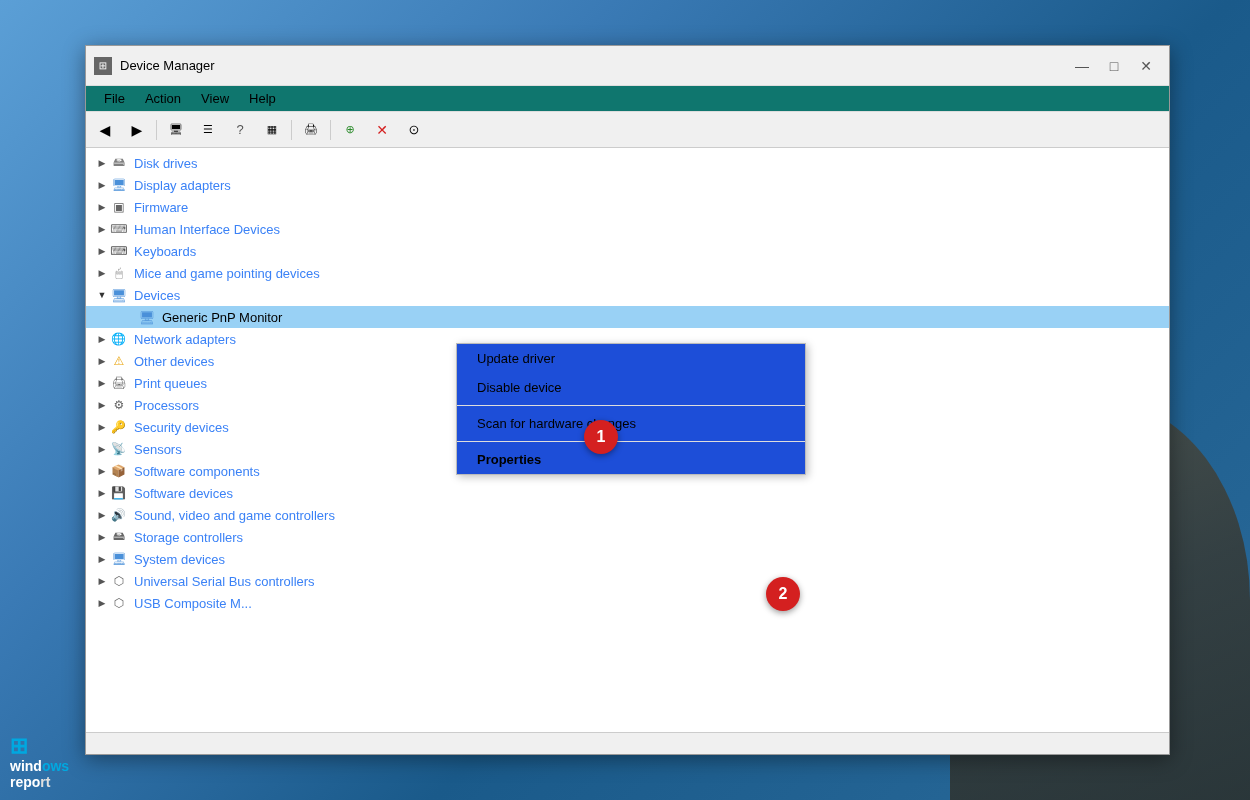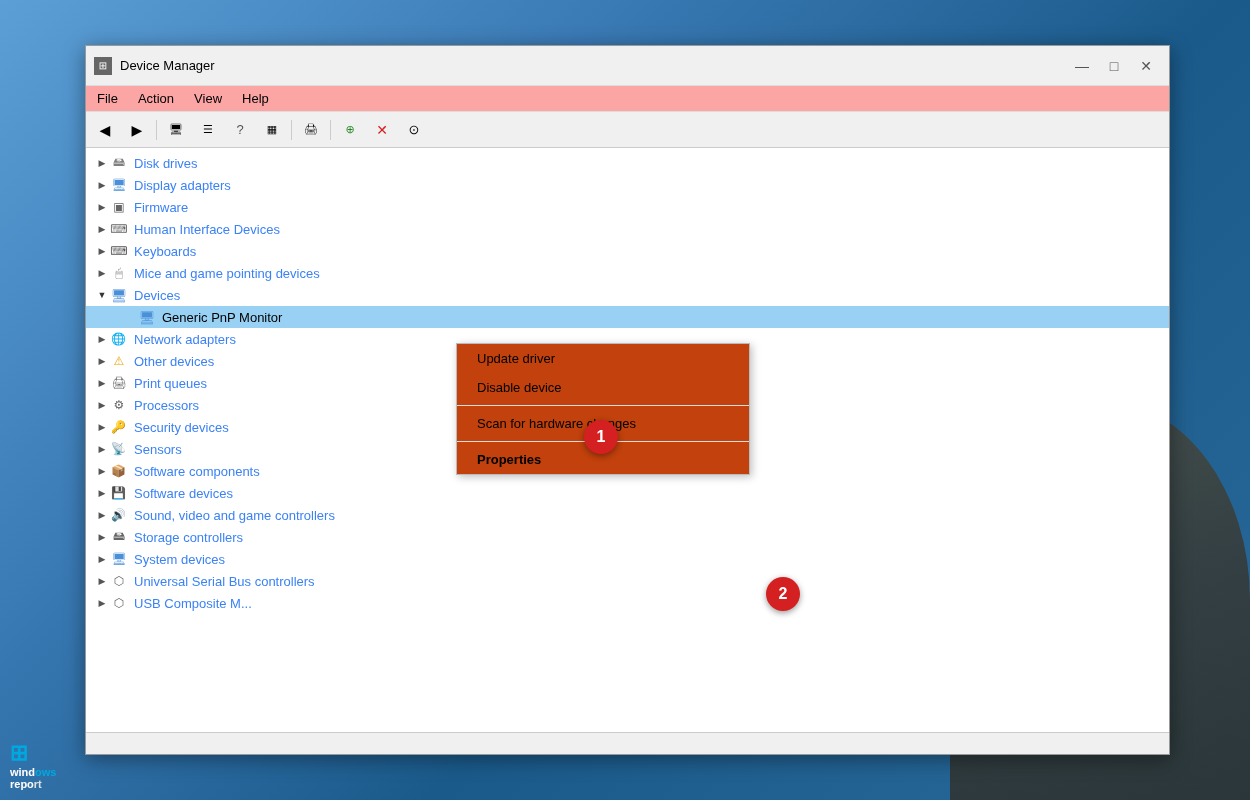--- a/index.html
+++ b/index.html
@@ -94,22 +94,22 @@
       font-size: 14px;
       color: #555;
       border-radius: 2px;
     }
 
     
     .menu-bar {
       height: 26px;
       display: flex;
       align-items: center;
-      padding: 0 1px;
-      background: #fca5a5;
+      padding: 0 8px;
+      background: #0f766e;
       border-bottom: 1px solid #ddd;
       flex-shrink: 0;
     }
     .menu-item {
       padding: 2px 10px;
       font-size: 13px;
       color: #000;
       cursor: pointer;
       border-radius: 2px;
     }
@@ -200,22 +200,22 @@
       font-size: 13px;
       color: #3b82f6;
     }
     .item-label.selected-text { color: #000; }
 
     
     .context-menu {
       position: absolute;
       top: 195px;
       left: 370px;
-      width: 294px;
-      background: #c2410c;
+      width: 350px;
+      background: #1d4ed8;
       border: 1px solid #bbb;
       box-shadow: 2px 2px 8px rgba(0,0,0,0.25);
       z-index: 100;
     }
     .ctx-item {
       padding: 7px 20px;
       font-size: 13px;
       color: #000;
       cursor: pointer;
     }
@@ -277,21 +277,21 @@
       flex-shrink: 0;
     }
   </style>
 </head>
 <body>
 
 <div class="desktop-bg"></div>
 
 <div class="windows-logo">
   <span style="color:#00a8e0; font-size:22px;">⊞</span>
-  <span style="font-size:11px; color:white; display:block; line-height:1.1;">wind<span style="color:#00a8e0;">ows</span><br>repo<span style="color:#e0e0e0;">rt</span></span>
+  <span style="font-size:14px; color:white; display:block; line-height:1.1;">wind<span style="color:#00a8e0;">ows</span><br>repo<span style="color:#e0e0e0;">rt</span></span>
 </div>
 
 <div class="window">
 
   <div class="title-bar">
     <div class="title-bar-icon">⊞</div>
     <span class="title-bar-text">Device Manager</span>
     <div class="title-bar-controls">
       <button class="title-btn">—</button>
       <button class="title-btn">□</button>

